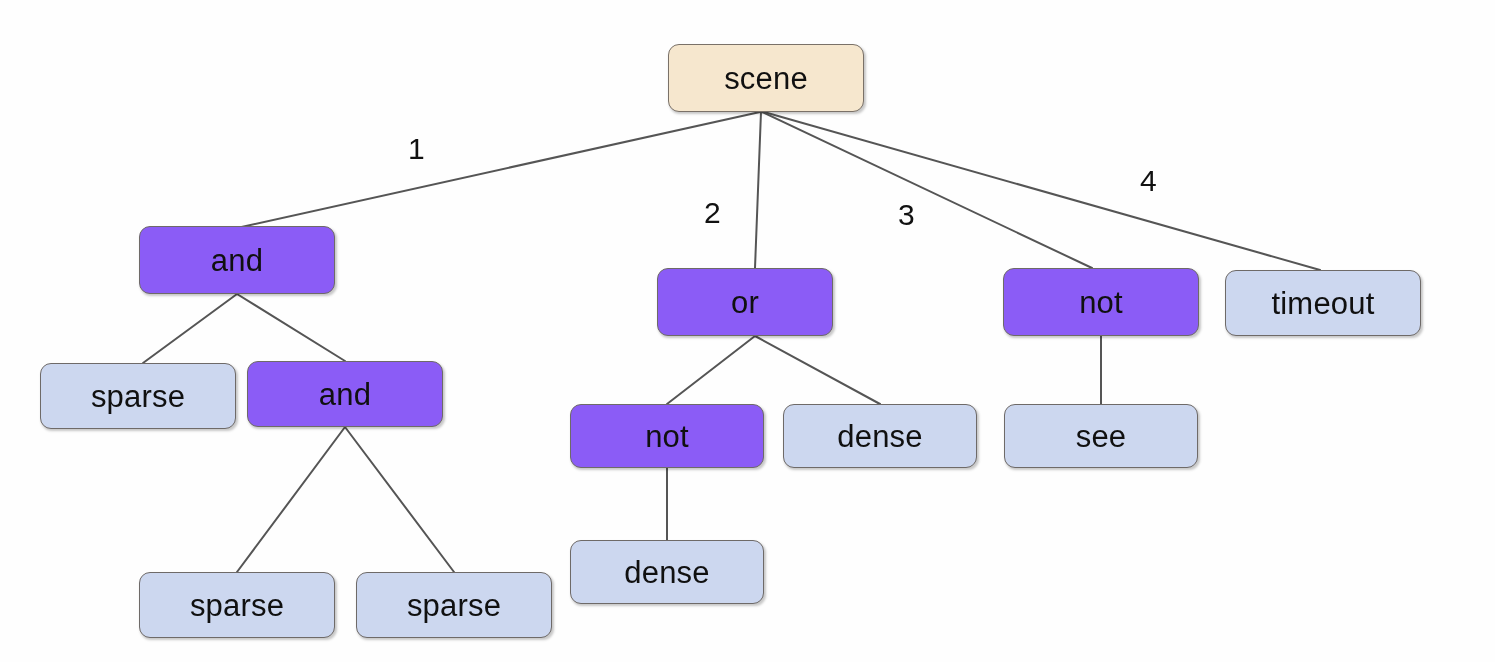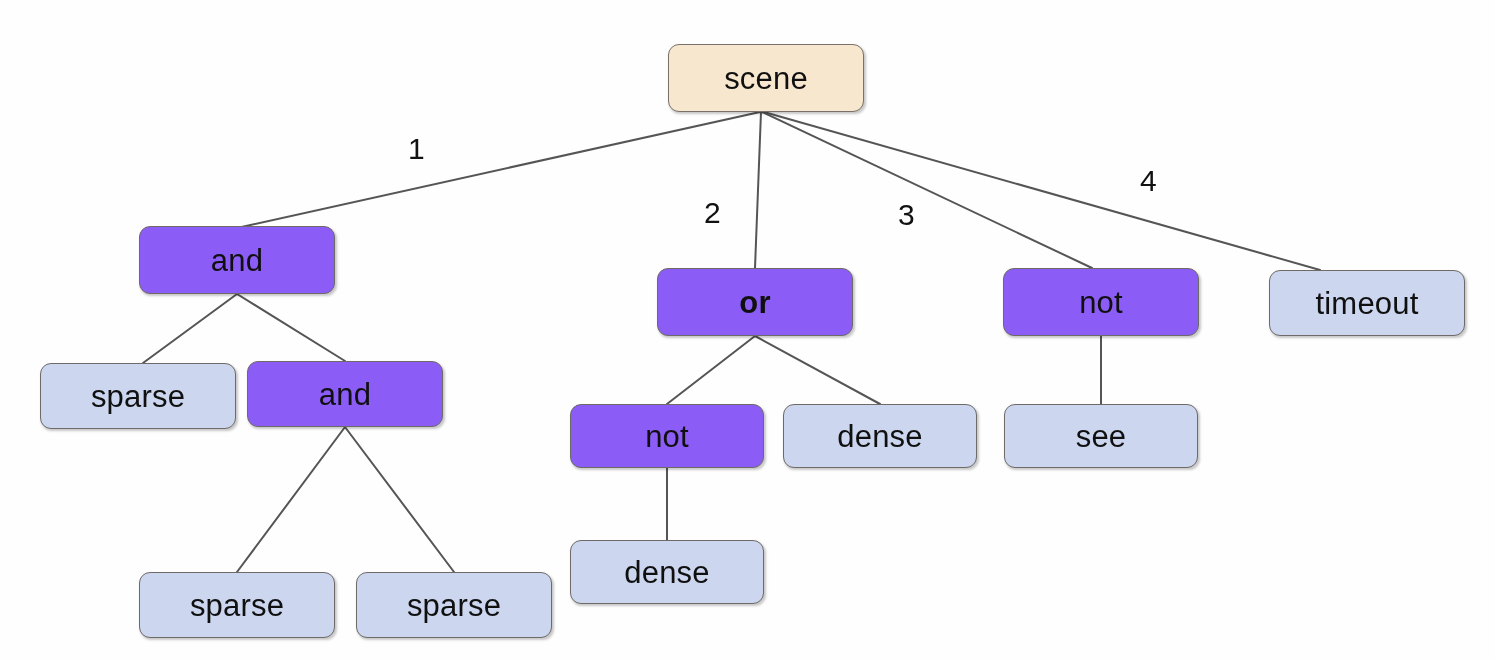--- a/index.html
+++ b/index.html
@@ -74,27 +74,27 @@
       <line x1="1101" y1="336" x2="1101" y2="404" stroke="#555555" stroke-width="2" stroke-linecap="round"></line>
     </svg>
 
   <div id="node-layer">
       <div class="node root" style="left: 668px; top: 44px; width: 196px; height: 68px;">
         <span>scene</span>
       </div>
       <div class="node op" style="left: 139px; top: 226px; width: 196px; height: 68px;">
         <span>and</span>
       </div>
-      <div class="node op" style="left: 657px; top: 268px; width: 196px; height: 68px; font-weight: bold;">
+      <div class="node op" style="left: 657px; top: 268px; width: 176px; height: 68px;">
         <span>or</span>
       </div>
       <div class="node op" style="left: 1003px; top: 268px; width: 196px; height: 68px;">
         <span>not</span>
       </div>
-      <div class="node leaf" style="left: 1225px; top: 270px; width: 196px; height: 66px; margin-left: 44px;">
+      <div class="node leaf" style="left: 1225px; top: 270px; width: 196px; height: 66px;">
         <span>timeout</span>
       </div>
       <div class="node leaf" style="left: 40px; top: 363px; width: 196px; height: 66px;">
         <span>sparse</span>
       </div>
       <div class="node op" style="left: 247px; top: 361px; width: 196px; height: 66px;">
         <span>and</span>
       </div>
       <div class="node op" style="left: 570px; top: 404px; width: 194px; height: 64px;">
         <span>not</span>

